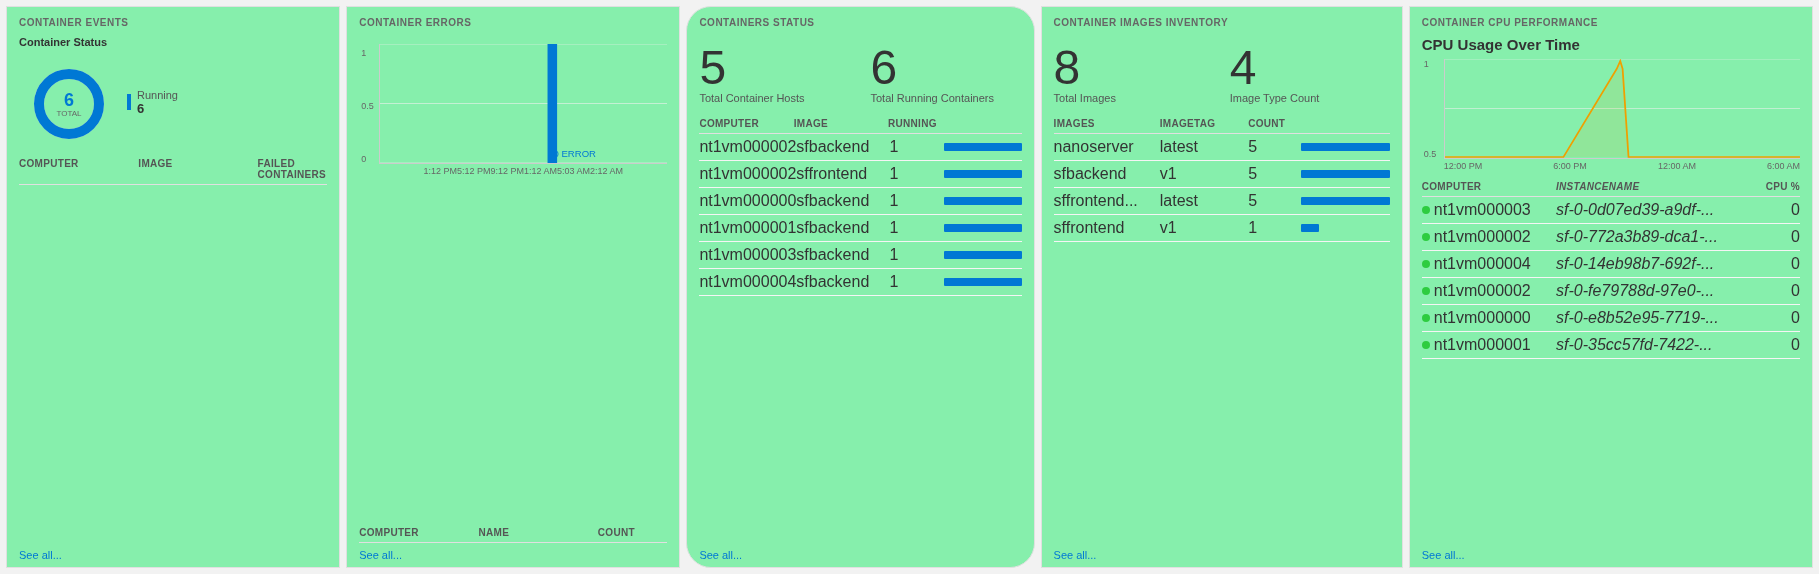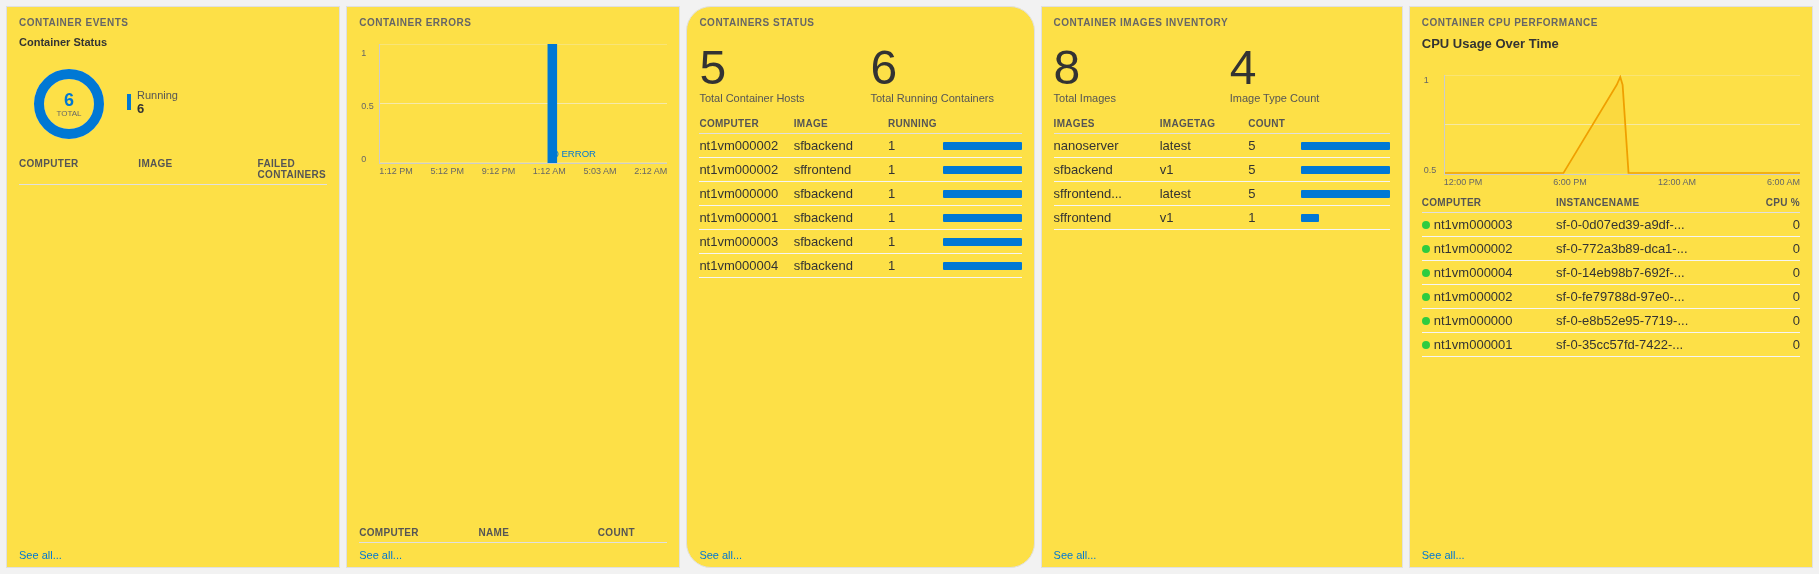--- a/index.html
+++ b/index.html
@@ -10,21 +10,21 @@
       color: #333;
     }
     .dashboard {
       display: flex;
       flex-direction: row;
       gap: 6px;
       padding: 6px;
       height: 574px;
     }
     .panel {
-      background: #fde047;
+      background: #86efac;
       border: 1px solid #e0e0e0;
       display: flex;
       flex-direction: column;
       padding: 10px 12px 6px 12px;
       flex: 1;
       min-width: 0;
       position: relative;
     }
     .panel-title {
       font-size: 10px;
@@ -102,21 +102,21 @@
       font-size: 10px;
       font-weight: 700;
       color: #555;
       text-transform: uppercase;
       letter-spacing: 0.3px;
       justify-content: flex-end;
     }
     .table-row {
       display: flex;
       padding: 4px 0;
-      font-size: 13px;
+      font-size: 16px;
       color: #333;
       border-bottom: 1px solid #f5f5f5;
       align-items: center;
     }
     
     .errors-panel { flex: 1.1; }
     .chart-area {
       flex: 1;
       position: relative;
       padding: 8px 0 0 0;
@@ -131,21 +131,21 @@
       top: 0;
       display: flex;
       flex-direction: column;
       font-size: 9px;
       color: #666;
       gap: 28px;
       padding-top: 4px;
     }
     .chart-x-labels {
       display: flex;
-      justify-content: space-between;
+      justify-content: center;
       font-size: 9px;
       color: #666;
       padding-top: 2px;
     }
     
     .status-panel { flex: 1.15; border-radius: 25px; }
     .big-stats {
       display: flex;
       gap: 20px;
       padding: 8px 0 10px 0;
@@ -175,39 +175,39 @@
     
     .inventory-panel { flex: 1.2; }
     .inv-big-stats { display: flex; gap: 16px; padding: 8px 0 10px 0; }
     .col-images { flex: 1.2; }
     .col-imagetag { flex: 1; }
     .col-count { flex: 0.6; }
     .col-ibar { flex: 1; }
     
     .cpu-panel { flex: 1.35; }
     .cpu-chart-title {
-      font-size: 13px;
+      font-size: 15px;
       font-weight: 600;
       color: #333;
-      margin-bottom: 24px;
+      margin-bottom: 6px;
     }
     .cpu-x-labels {
       display: flex;
       justify-content: space-between;
       font-size: 9px;
       color: #666;
       margin-top: 2px;
       padding-left: 0;
     }
     .cpu-chart-wrapper {
       margin-left: 22px;
       position: relative;
     }
     .col-comp { flex: 1.1; }
-    .col-inst { flex: 1.6; }
+    .col-inst { flex: 1.6; font-style: italic; }
     .col-cpu { flex: 0.4; text-align: right; }
     .status-dot {
       width: 8px; height: 8px;
       border-radius: 50%;
       background: #2ecc40;
       display: inline-block;
       margin-right: 4px;
       flex-shrink: 0;
     }
     .row-with-dot { display: flex; align-items: center; }

